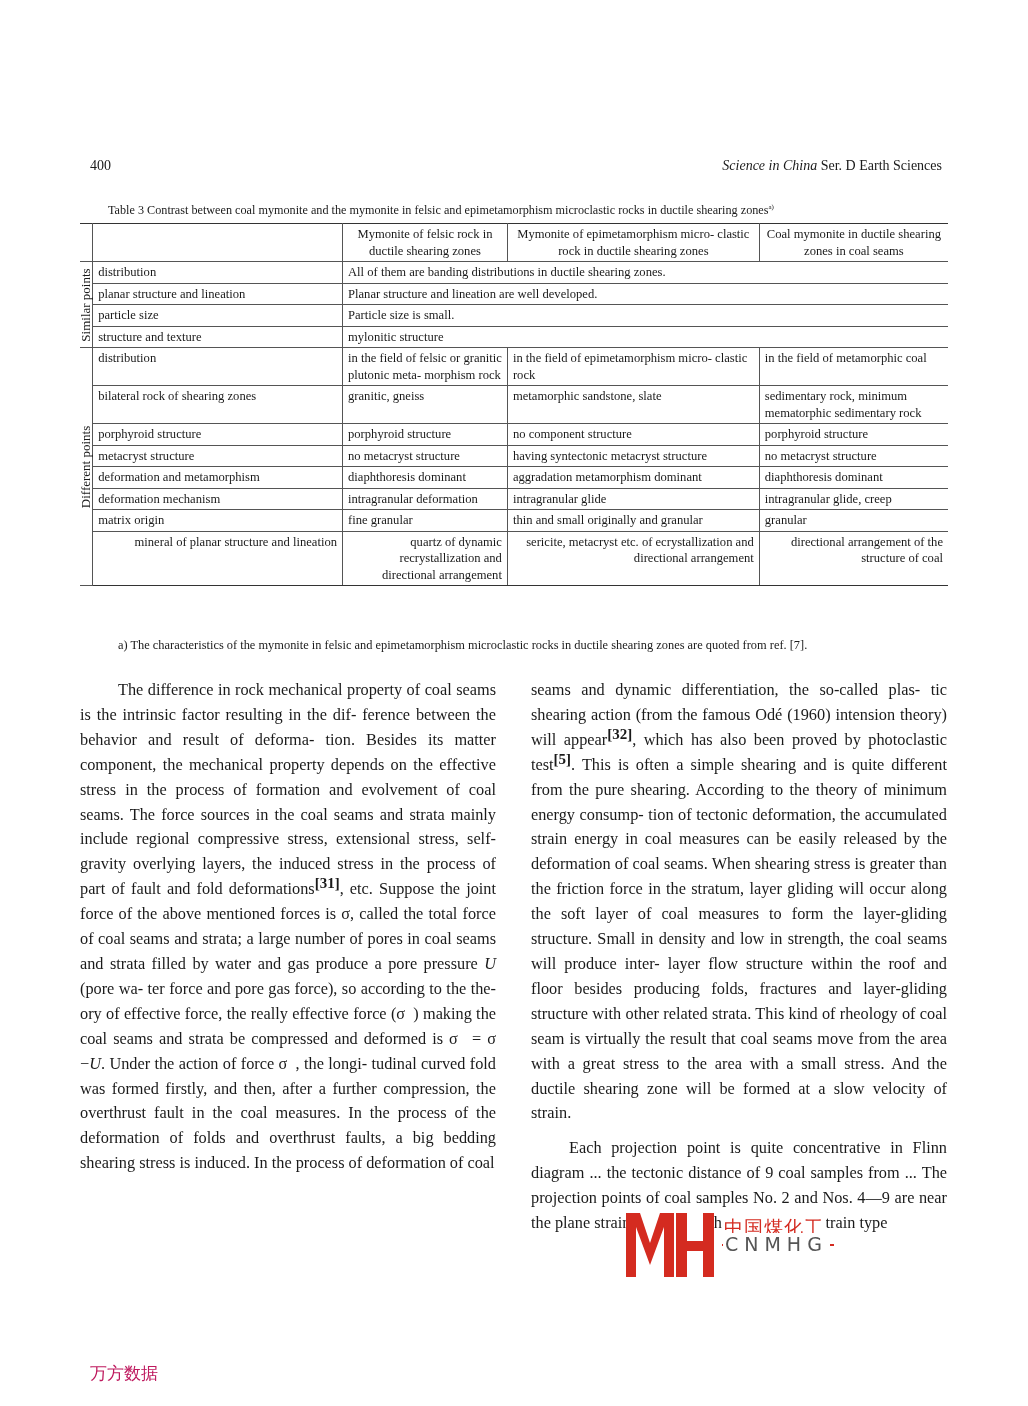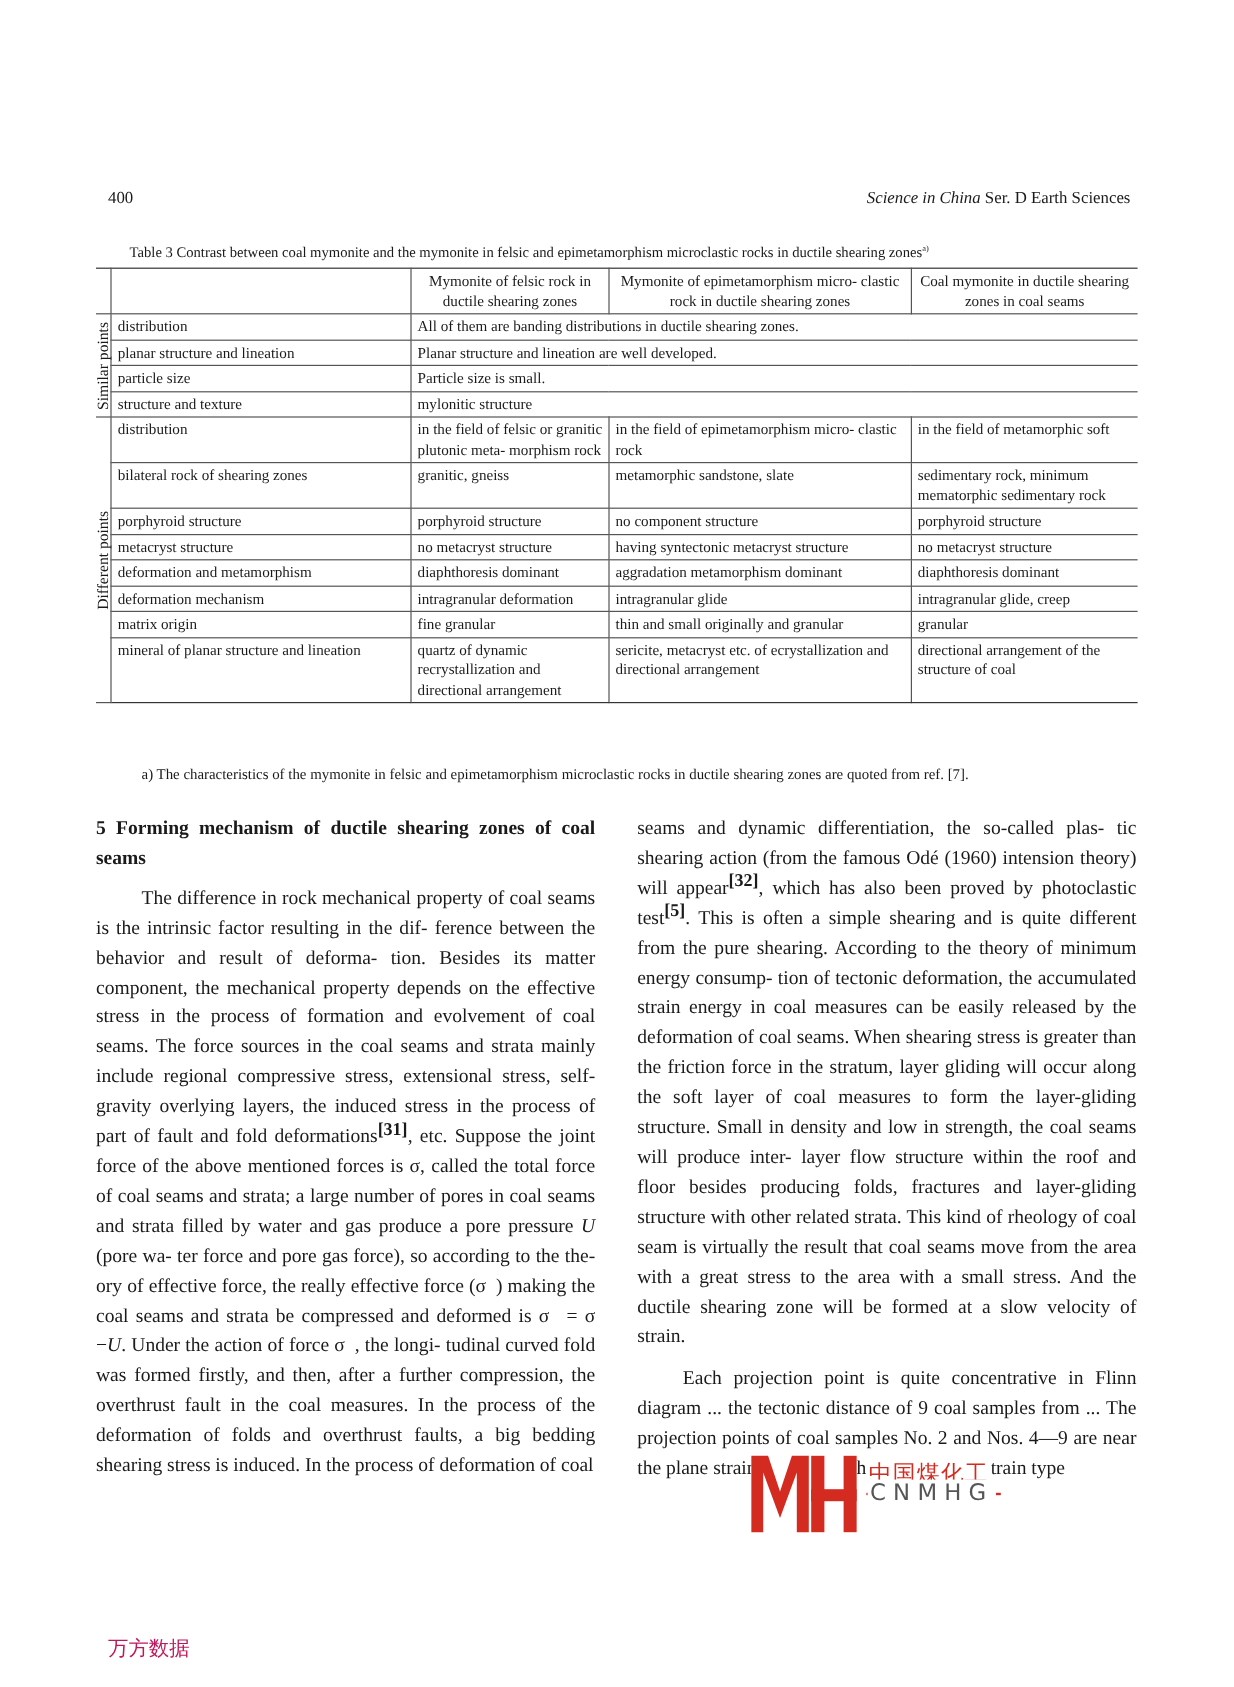--- a/index.html
+++ b/index.html
@@ -10,21 +10,21 @@
   .header .journal { position: absolute; right: 0; top: 0; }
   .header .journal i { font-style: italic; }
 
   .table-caption { position: absolute; top: 203px; left: 108px; font-size: 12.2px; white-space: nowrap; }
   .table-caption sup { font-size: 7px; }
 
   table.t3 { position: absolute; top: 223px; left: 80px; width: 868px; border-collapse: collapse;
              font-size: 12.6px; line-height: 16.5px; }
   table.t3 td { border: 1px solid #555; padding: 2px 5px 2px 5px; vertical-align: top; }
   table.t3 tr.first td { border-top: 1.5px solid #333; }
-  table.t3 tr.last td { border-bottom: 1.5px solid #333; }
+  table.t3 tr.last td { border-bottom: 1.5px solid #333; text-align: right; }
   table.t3 td.grp { border-left: none; width: 12px; padding: 0; position: relative; vertical-align: middle; }
   table.t3 td.grp span { position: absolute; left: 50%; top: 50%; transform: translate(-50%, -50%) rotate(-90deg);
                          white-space: nowrap; font-size: 13px; }
   table.t3 td.hdr { text-align: center; }
   table.t3 td.right { border-right: none; }
   .c1 { width: 236px; } .c2 { width: 152px; } .c3 { width: 238px; } .c4 { width: 176px; }
 
   .footnote { position: absolute; top: 638px; left: 118px; font-size: 12.4px; white-space: nowrap; }
 
   .col { position: absolute; top: 678px; width: 416px; font-size: 16.3px; line-height: 24.9px;
@@ -86,21 +86,21 @@
     <td>structure and texture</td>
     <td colspan="3" class="right">mylonitic structure</td>
   </tr>
   <tr>
     <td class="grp" rowspan="8">
           <span>Different points</span>
         </td>
     <td>distribution</td>
     <td>in the field of felsic or granitic plutonic meta- morphism rock</td>
     <td>in the field of epimetamorphism micro- clastic rock</td>
-    <td class="right">in the field of metamorphic soft</td>
+    <td class="right">in the field of metamorphic coal</td>
   </tr>
   <tr>
     <td>bilateral rock of shearing zones</td>
     <td>granitic, gneiss</td>
     <td>metamorphic sandstone, slate</td>
     <td class="right">sedimentary rock, minimum mematorphic sedimentary rock</td>
   </tr>
   <tr>
     <td>porphyroid structure</td>
     <td>porphyroid structure</td>
@@ -136,21 +136,20 @@
     <td>quartz of dynamic recrystallization and directional arrangement</td>
     <td>sericite, metacryst etc. of ecrystallization and directional arrangement</td>
     <td class="right">directional arrangement of the structure of coal</td>
   </tr>
 </tbody>
   </table>
 
 <div class="footnote">a) The characteristics of the mymonite in felsic and epimetamorphism microclastic rocks in ductile shearing zones are quoted from ref. [7].</div>
 
 <div class="col left">
-  <h2>5   Forming mechanism of ductile shearing zones of coal seams</h2>
   <p class="indent"><span>The difference in rock mechanical property of coal seams is the intrinsic factor resulting in the dif- ference between the behavior and result of deforma- tion. Besides its matter component, the mechanical property depends on the effective stress in the process of formation and evolvement of coal seams. The force sources in the coal seams and strata mainly include regional compressive stress, extensional stress, self- gravity overlying layers, the induced stress in the process of part of fault and fold deformations</span><sup>[31]</sup><span>, etc. Suppose the joint force of the above mentioned forces is σ, called the total force of coal seams and strata; a large number of pores in coal seams and strata filled by water and gas produce a pore pressure </span><i>U</i><span> (pore wa- ter force and pore gas force), so according to the the- ory of effective force, the really effective force (σ ) making the coal seams and strata be compressed and deformed is σ  = σ −</span><i>U</i><span>. Under the action of force σ , the longi- tudinal curved fold was formed firstly, and then, after a further compression, the overthrust fault in the coal measures. In the process of the deformation of folds and overthrust faults, a big bedding shearing stress is induced. In the process of deformation of coal</span></p>
 </div>
 
 <div class="col right">
   <p><span>seams and dynamic differentiation, the so-called plas- tic shearing action (from  the famous Odé (1960) intension theory) will appear</span><sup>[32]</sup><span>, which has also been proved by photoclastic test</span><sup>[5]</sup><span>. This is often a simple shearing and is quite different from the pure shearing. According to the theory of minimum energy consump- tion of tectonic deformation, the accumulated strain energy in coal measures can be easily released by the deformation of coal seams. When shearing stress is greater than the friction force in the stratum, layer gliding will occur along the soft layer of coal measures to form the layer-gliding structure. Small in density and low in strength, the coal seams will produce inter- layer flow structure within the roof and floor besides producing folds, fractures and layer-gliding structure with other related strata. This kind of rheology of coal seam is virtually the result that coal seams move from the area with a great stress to the area with a  small stress. And the ductile shearing zone will be formed at a slow velocity of strain.</span></p>
   <div class="para-gap"></div>
   <p class="indent"><span>Each projection point is quite concentrative in Flinn diagram ... the tectonic distance of 9 coal samples from ... The projection points of coal samples No. 2 and Nos. 4—9 are near the plane strain line </span><i>K</i><span> = 1, showing that the strain type</span></p>
 </div>
 
 <div class="watermark">

